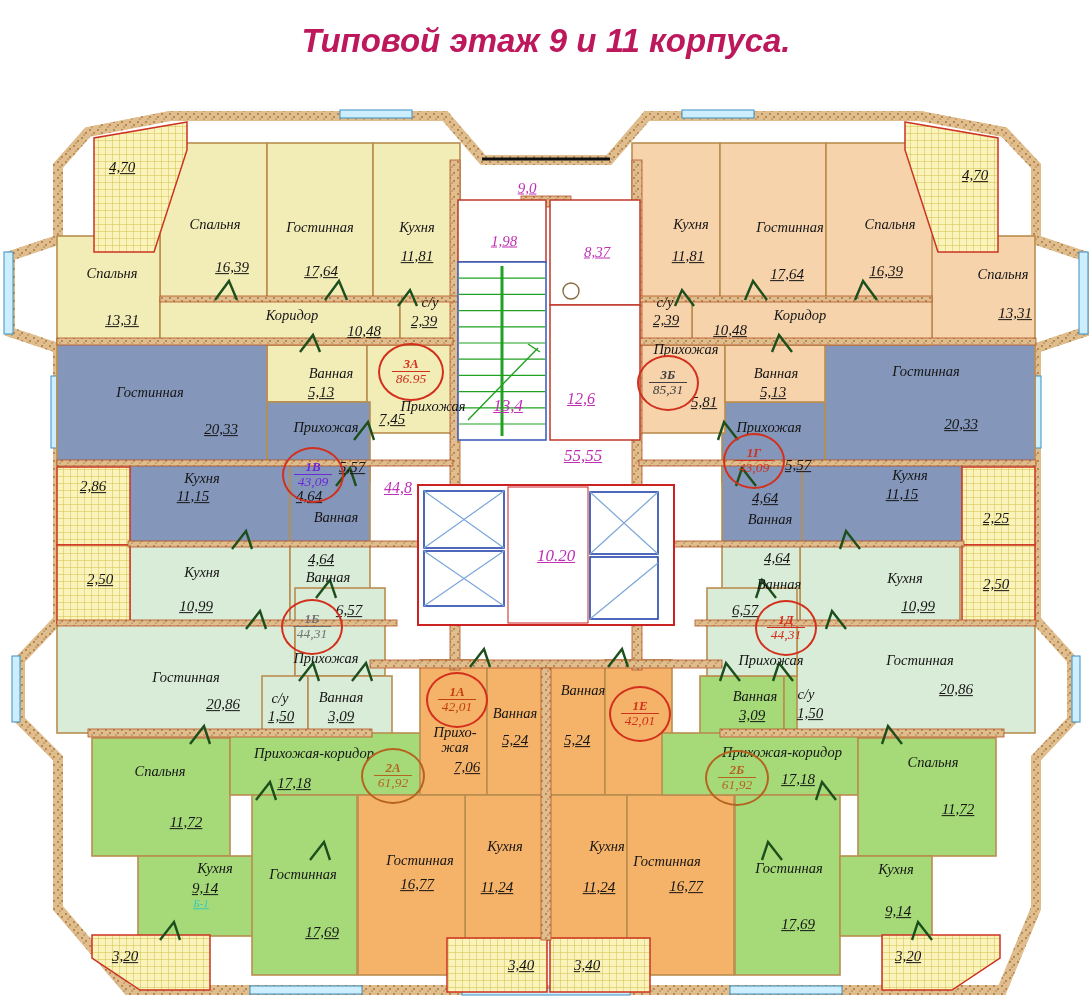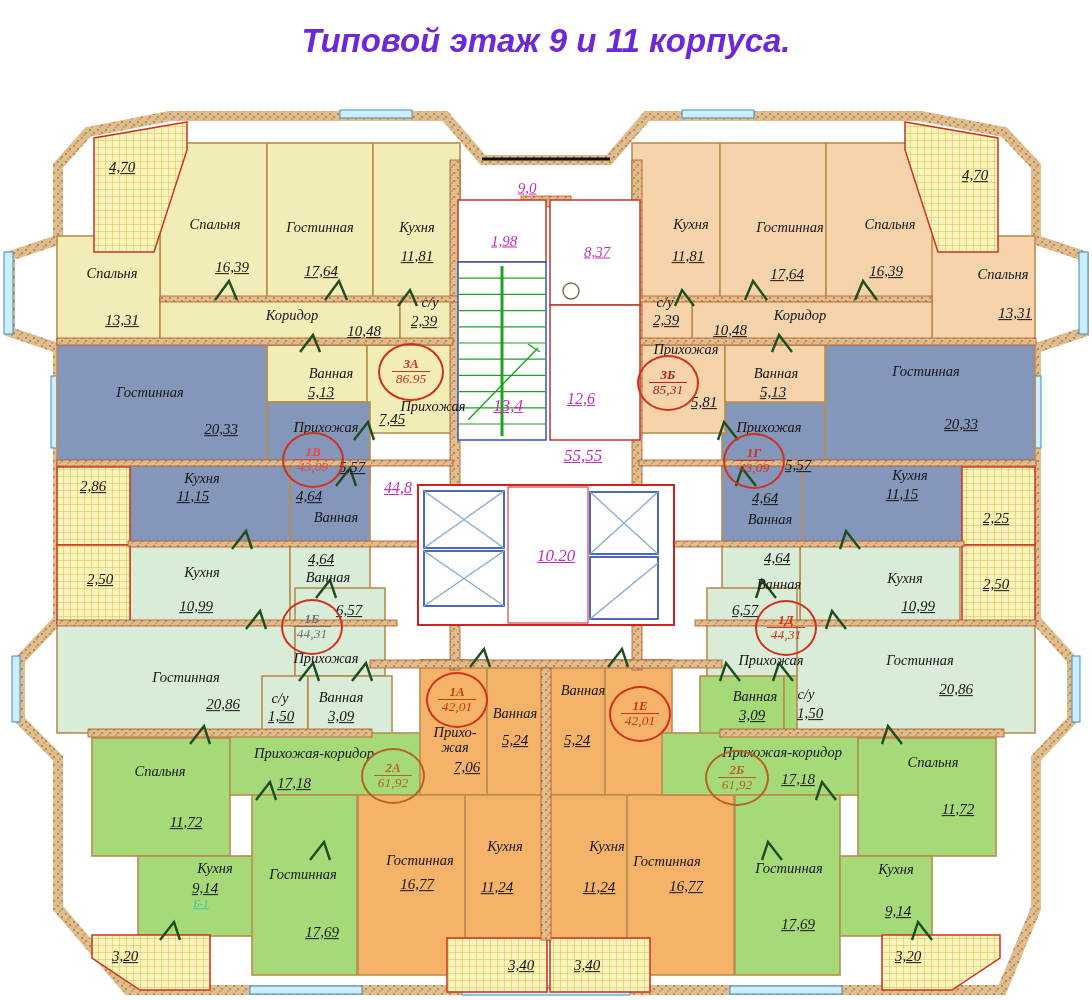--- a/index.html
+++ b/index.html
@@ -1,20 +1,20 @@
 <!DOCTYPE html>
 <html><head>
 <meta charset="utf-8">
 <style>
   html,body{margin:0;padding:0;background:#fff;}
   .stage{position:relative;width:1092px;height:1000px;background:#fff;overflow:hidden;
          font-family:"Liberation Serif",serif;}
   .title{position:absolute;left:50%;top:22px;transform:translateX(-50%);
          font-family:"Liberation Sans",sans-serif;font-weight:bold;font-style:italic;
-         font-size:33px;color:#6d28d9;white-space:nowrap;}
+         font-size:33px;color:#be185d;white-space:nowrap;}
   svg{position:absolute;left:0;top:0;}
   #labels{position:absolute;left:0;top:0;width:100%;height:100%;pointer-events:none;}
   .lbl{position:absolute;transform:translate(-50%,-50%);font-style:italic;
        font-size:14.5px;color:#151515;white-space:pre-line;text-align:center;line-height:1.05;}
   .num{text-decoration:underline;font-size:15px;}
   .sm{font-size:11px;color:#35c9b9;text-decoration:underline;}
   .dim{position:absolute;transform:translate(-50%,-50%);font-style:italic;
        color:#bf30b5;text-decoration:underline;white-space:nowrap;}
   .unit{position:absolute;transform:translate(-50%,-50%);border-radius:50%;
         display:flex;flex-direction:column;align-items:center;justify-content:center;
@@ -345,21 +345,21 @@
       <div class="dim" style="left: 597px; top: 252px; font-size: 15px;">8,37</div>
       <div class="dim" style="left: 508px; top: 406px; font-size: 17px;">13,4</div>
       <div class="dim" style="left: 581px; top: 399px; font-size: 16px;">12,6</div>
       <div class="dim" style="left: 583px; top: 456px; font-size: 17px;">55,55</div>
       <div class="dim" style="left: 398px; top: 488px; font-size: 16px;">44,8</div>
       <div class="dim" style="left: 556px; top: 556px; font-size: 17px;">10.20</div>
       <div class="unit" style="left: 411px; top: 372px; width: 62px; height: 54px; border: 2px solid rgb(210, 48, 28); color: rgb(210, 48, 28);">
         <span class="u-num">3А</span>
         <span class="u-area">86.95</span>
       </div>
-      <div class="unit" style="left: 313px; top: 460px; width: 58px; height: 52px; border: 2px solid rgb(210, 48, 28); color: #ef4444;">
+      <div class="unit" style="left: 313px; top: 475px; width: 58px; height: 52px; border: 2px solid rgb(210, 48, 28); color: #6d28d9;">
         <span class="u-num">1В</span>
         <span class="u-area">43,09</span>
       </div>
       <div class="unit" style="left: 312px; top: 627px; width: 58px; height: 52px; border: 2px solid rgb(210, 48, 28); color: #737373;">
         <span class="u-num">1Б</span>
         <span class="u-area">44,31</span>
       </div>
       <div class="unit" style="left: 393px; top: 776px; width: 60px; height: 52px; border: 2px solid rgb(181, 100, 31); color: rgb(181, 100, 31);">
         <span class="u-num">2А</span>
         <span class="u-area">61,92</span>
@@ -377,20 +377,20 @@
         <span class="u-area">61,92</span>
       </div>
       <div class="unit" style="left: 786px; top: 628px; width: 58px; height: 52px; border: 2px solid rgb(210, 48, 28); color: rgb(210, 48, 28);">
         <span class="u-num">1Д</span>
         <span class="u-area">44,31</span>
       </div>
       <div class="unit" style="left: 754px; top: 461px; width: 58px; height: 52px; border: 2px solid rgb(210, 48, 28); color: rgb(210, 48, 28);">
         <span class="u-num">1Г</span>
         <span class="u-area">43,09</span>
       </div>
-      <div class="unit" style="left: 668px; top: 383px; width: 58px; height: 52px; border: 2px solid rgb(210, 48, 28); color: #b91c1c;">
+      <div class="unit" style="left: 668px; top: 383px; width: 58px; height: 52px; border: 2px solid rgb(210, 48, 28); color: #404040;">
         <span class="u-num">3Б</span>
         <span class="u-area">85,31</span>
       </div>
     </div>
 
   <div class="title">Типовой этаж 9 и 11 корпуса.</div>
 </div>
 
 </body></html>

